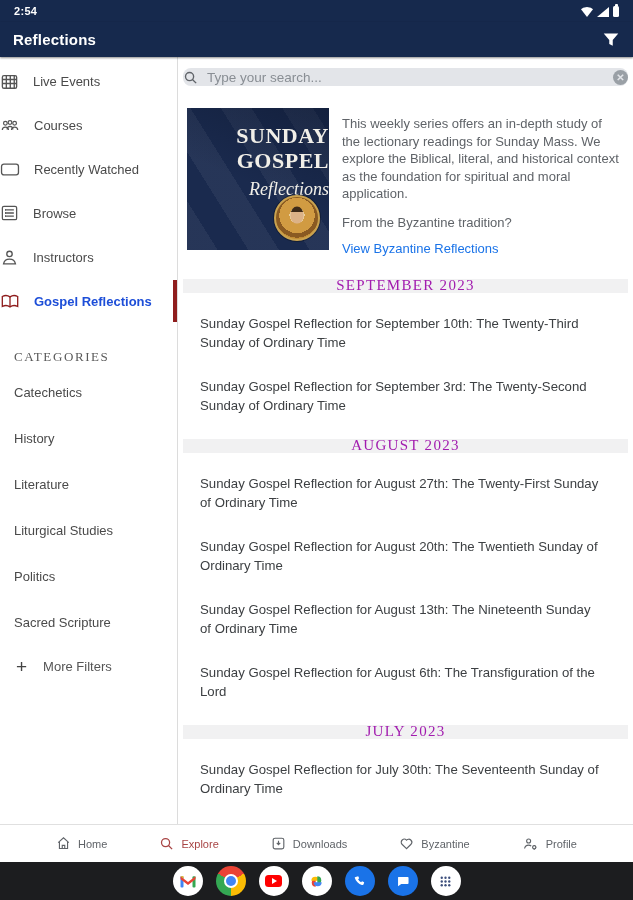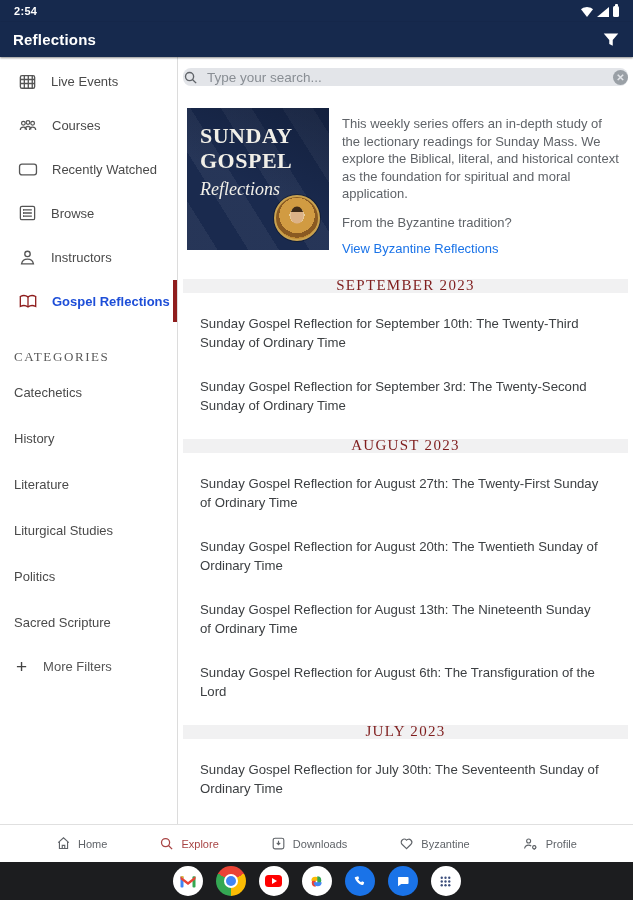--- a/index.html
+++ b/index.html
@@ -19,21 +19,21 @@
   
   .appbar { height:35px; background:#16294d; display:flex; align-items:center; justify-content:space-between; padding:0 13px; flex:none; box-shadow:0 1px 2px rgba(0,0,0,.45); position:relative; z-index:5; }
   .appbar .title { color:#fff; font-size:15px; font-weight:bold; letter-spacing:.2px; }
   .funnel { width:18px; height:16px; }
 
   
   .bodyrow { flex:1; display:flex; overflow:hidden; background:#fff; }
 
   
   .sidebar { width:178px; flex:none; border-right:1px solid #dcdcdc; background:#fff; padding-top:2px; overflow:hidden; }
-  .snav { position:relative; height:44px; display:flex; align-items:center; gap:14px; padding-left:18px; color:#4a4a4a; font-size:13px; cursor:pointer; }
+  .snav { position:relative; height:44px; display:flex; align-items:center; gap:14px; color:#4a4a4a; font-size:13px; cursor:pointer; }
   .snav svg { flex:none; }
   .snav.active { color:#1d4ed8; font-weight:bold; }
   .snav.active .accent { position:absolute; right:0; top:1px; width:4px; height:42px; background:#8f1d1d; }
   .cats-h { margin:26px 0 4px 14px; font-family:"Liberation Serif", serif; font-size:13px; letter-spacing:1.6px; color:#5a5a5a; }
   .scat { height:46px; display:flex; align-items:center; padding-left:14px; color:#4a4a4a; font-size:13px; cursor:pointer; }
   .more { height:42px; display:flex; align-items:center; gap:16px; padding-left:16px; color:#555; font-size:13px; cursor:pointer; }
   .plus { font-size:19px; font-weight:normal; color:#444; line-height:1; }
 
   
   .main { flex:1; padding:0 5px; overflow:hidden; }
@@ -42,36 +42,36 @@
   .searchbar input::placeholder { color:#898e94; }
   .clearbtn { width:15px; height:15px; border-radius:50%; background:#9aa0a6; color:#e3e5e9; font-size:10px; line-height:15px; text-align:center; font-weight:bold; flex:none; cursor:pointer; }
 
   
   .series { display:flex; gap:13px; margin-top:22px; padding-left:4px; }
   .cover { position:relative; width:142px; height:142px; flex:none;
     background:
       linear-gradient(205deg, rgba(8,16,34,.38), rgba(8,16,34,0) 55%),
       repeating-linear-gradient(58deg, rgba(255,255,255,.055) 0 26px, rgba(255,255,255,0) 26px 52px),
       #1a2a4e;
-    color:#f1efe8; padding:15px 0 0 13px; overflow:hidden; }
+    color:#f1efe8; padding:15px 0 0 13px; overflow:hidden;text-align:right; }
   .cover .l1 { font-family:"Liberation Serif", serif; font-weight:bold; font-size:22px; letter-spacing:.5px; line-height:1.15; }
   .cover .l3 { font-family:"Liberation Serif", serif; font-style:italic; font-size:18px; margin-top:5px; }
   .medallion { position:absolute; right:9px; bottom:9px; width:46px; height:46px; border-radius:50%;
     background: radial-gradient(circle at 50% 44%, #ead0a0 0 24%, #d19b42 24% 56%, #8a5a22 56% 70%, #c08a33 70%);
     border:2px solid #caa24e; box-shadow:0 0 0 1px rgba(0,0,0,.3); }
   .medallion .face { position:absolute; left:50%; top:42%; transform:translate(-50%,-50%); width:13px; height:17px; border-radius:50% 50% 46% 46%;
     background:linear-gradient(#3d2a18 0 32%, #dcb287 32%); }
   .seriesinfo { flex:1; padding-top:7px; padding-right:6px; }
   .desc { font-size:13px; line-height:17.5px; color:#5f6368; }
   .question { margin-top:12px; font-size:13px; color:#5f6368; }
   .bzlink { display:inline-block; margin-top:11px; font-size:13px; color:#1a73e8; cursor:pointer; }
 
   
   .band { margin-top:22px; height:14px; background:#f1f1f2; display:flex; align-items:center; justify-content:center;
-    font-family:"Liberation Serif", serif; font-size:15px; letter-spacing:1.3px; color:#7f1d1d; }
+    font-family:"Liberation Serif", serif; font-size:15px; letter-spacing:1.3px; color:#a21caf; }
   .item { margin-top:21px; padding:0 26px 2px 17px; font-size:13.2px; line-height:19px; color:#3d4043; cursor:pointer; }
   .item + .item { margin-top:23px; }
 
   
   .bottomnav { height:38px; flex:none; background:#fff; border-top:1px solid #e0e0e0; display:flex; align-items:center; justify-content:space-around; padding:0 30px; }
   .bnav { display:flex; align-items:center; gap:7px; color:#5f6368; font-size:11px; cursor:pointer; }
   .bnav svg { display:block; }
   .bnav.active { color:#a84444; }
 
   

